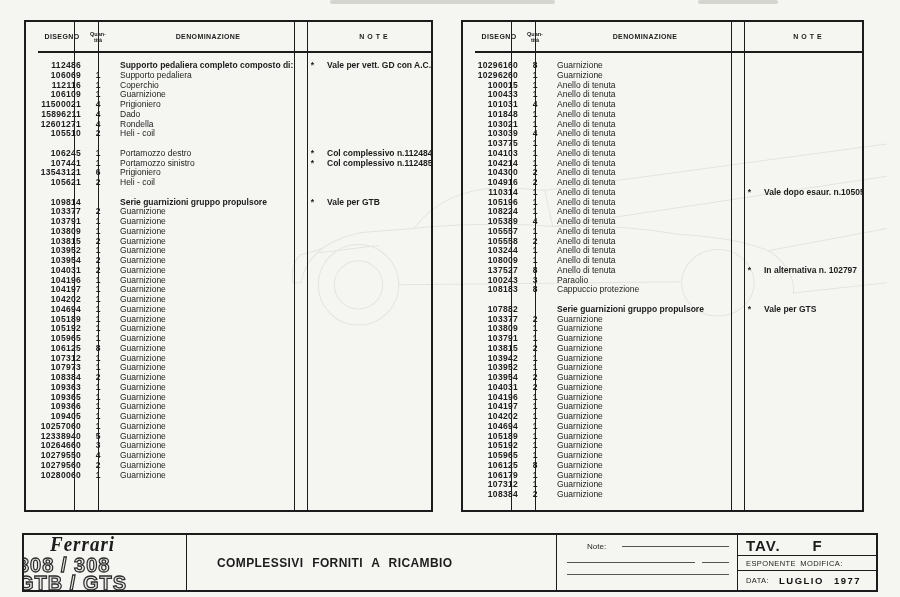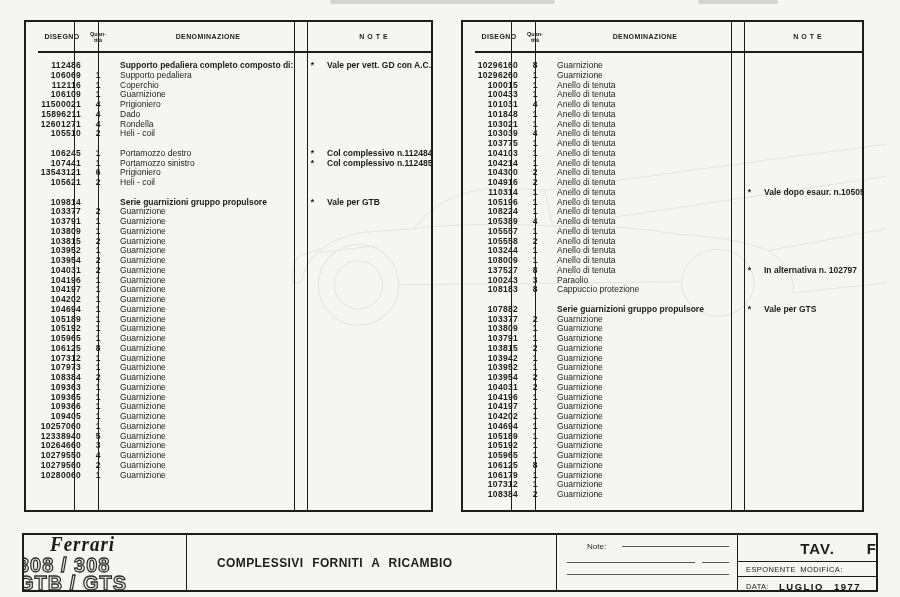--- a/index.html
+++ b/index.html
@@ -76,21 +76,21 @@
   .note-label{font-size:8px;color:#2a2a2a;}
   .note-row1{display:flex;align-items:center;gap:16px;height:12px;margin-left:20px;}
   .nline{border-bottom:1px solid #555;height:1px;}
   .note-row1 .nline{flex:1;margin-bottom:1px;}
   .note-row2{display:flex;gap:7px;margin-top:9px;}
   .note-row2 .seg1{width:128px;}
   .note-row2 .seg2{flex:1;}
   .note-row3{margin-top:10px;}
   .note-row3 .nline{width:100%;}
 
-  .tav-row1{height:27px;border-bottom:1.5px solid #1c1c1c;display:flex;align-items:center;padding-left:8px;box-sizing:border-box;justify-content:flex-end;}
+  .tav-row1{height:21px;border-bottom:1.5px solid #1c1c1c;display:flex;align-items:center;padding-left:8px;box-sizing:border-box;}
   .tav-label{font-size:15px;font-weight:bold;letter-spacing:1px;}
   .tav-value{font-size:15px;font-weight:bold;margin-left:32px;}
   .tav-row2{height:15px;border-bottom:1.5px solid #1c1c1c;display:flex;align-items:center;padding-left:8px;box-sizing:border-box;font-size:7.5px;letter-spacing:.4px;word-spacing:2px;color:#222;}
   .tav-row3{height:19px;display:flex;align-items:center;padding-left:8px;font-size:7.5px;letter-spacing:.4px;color:#222;}
   .data-value{font-size:9.5px;font-weight:bold;letter-spacing:1.5px;word-spacing:6px;margin-left:10px;color:#111;}
 </style>
 </head>
 <body>
 
 <div class="artifact" style="left:330px;top:0;width:225px;height:4px;"></div>

